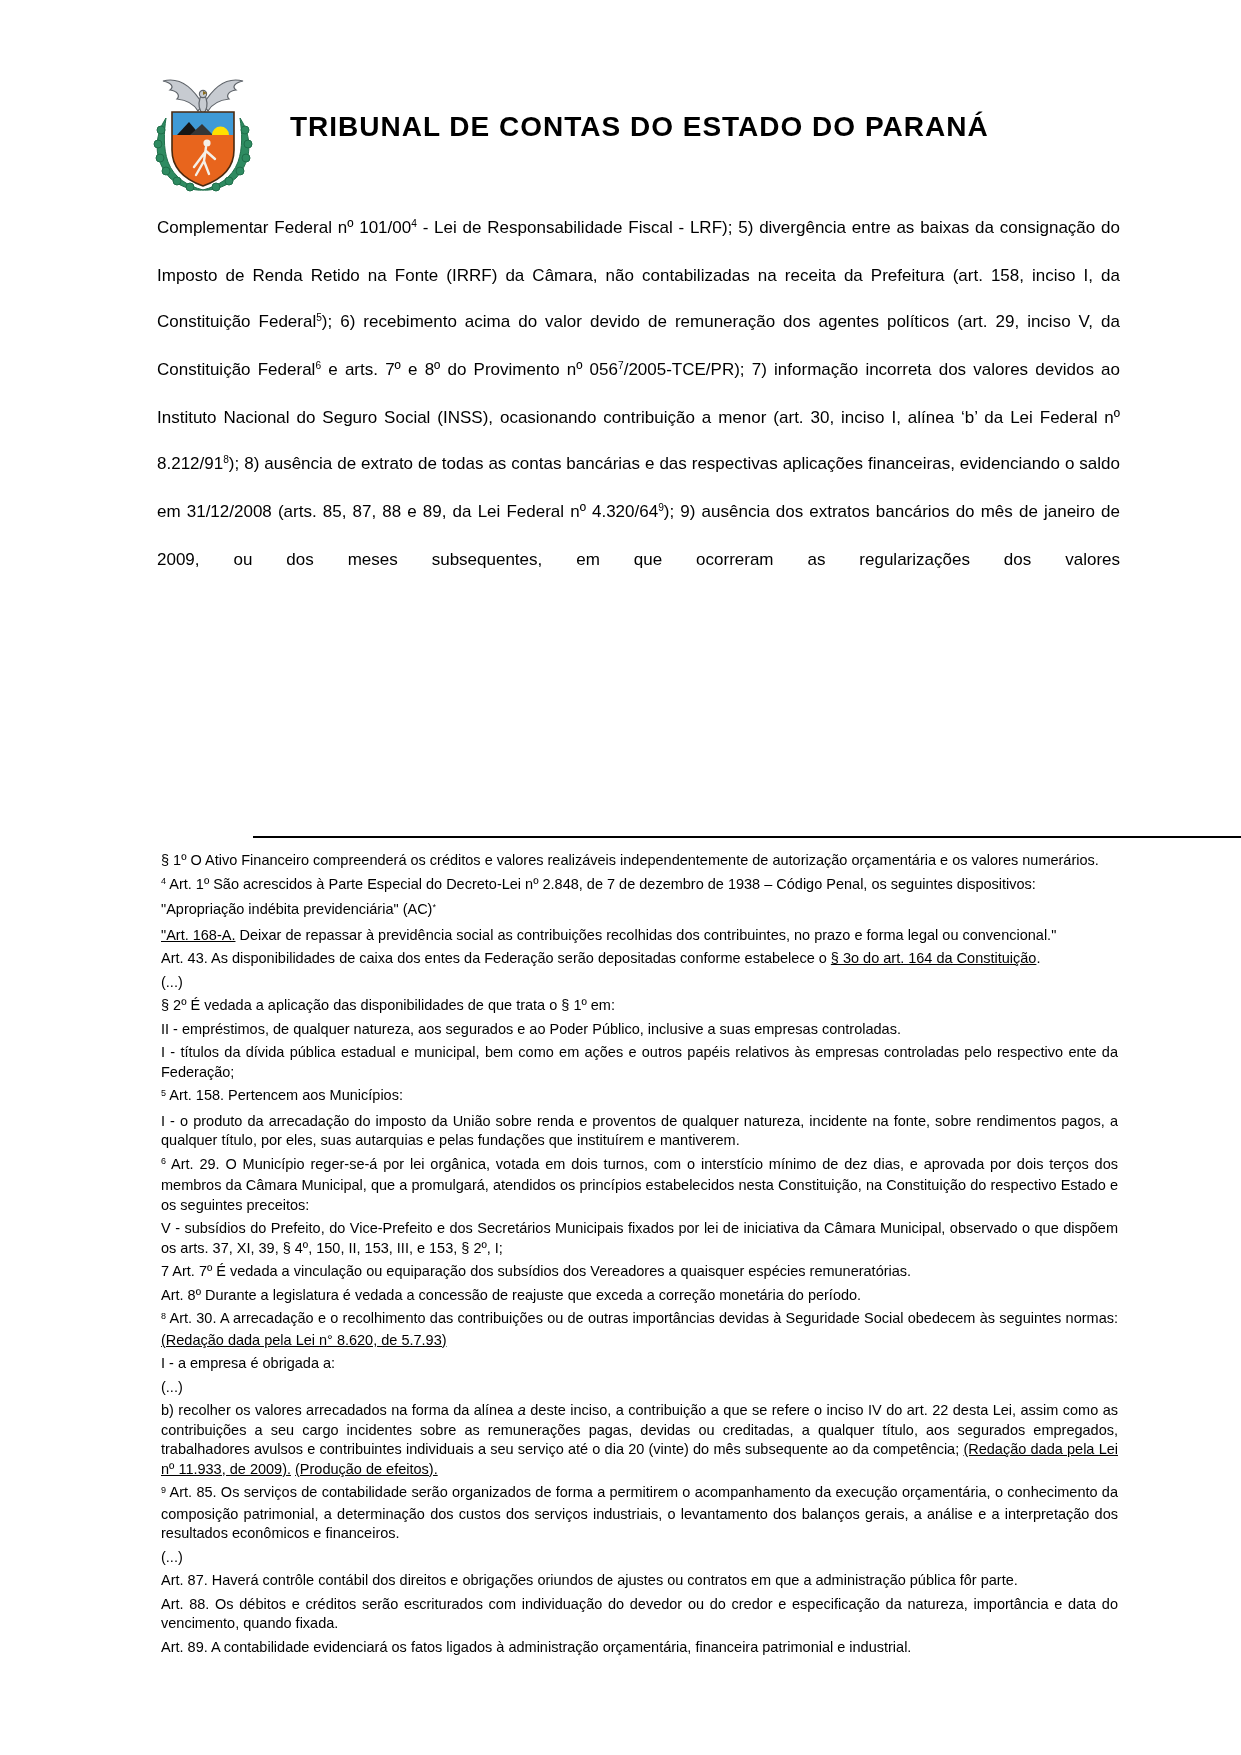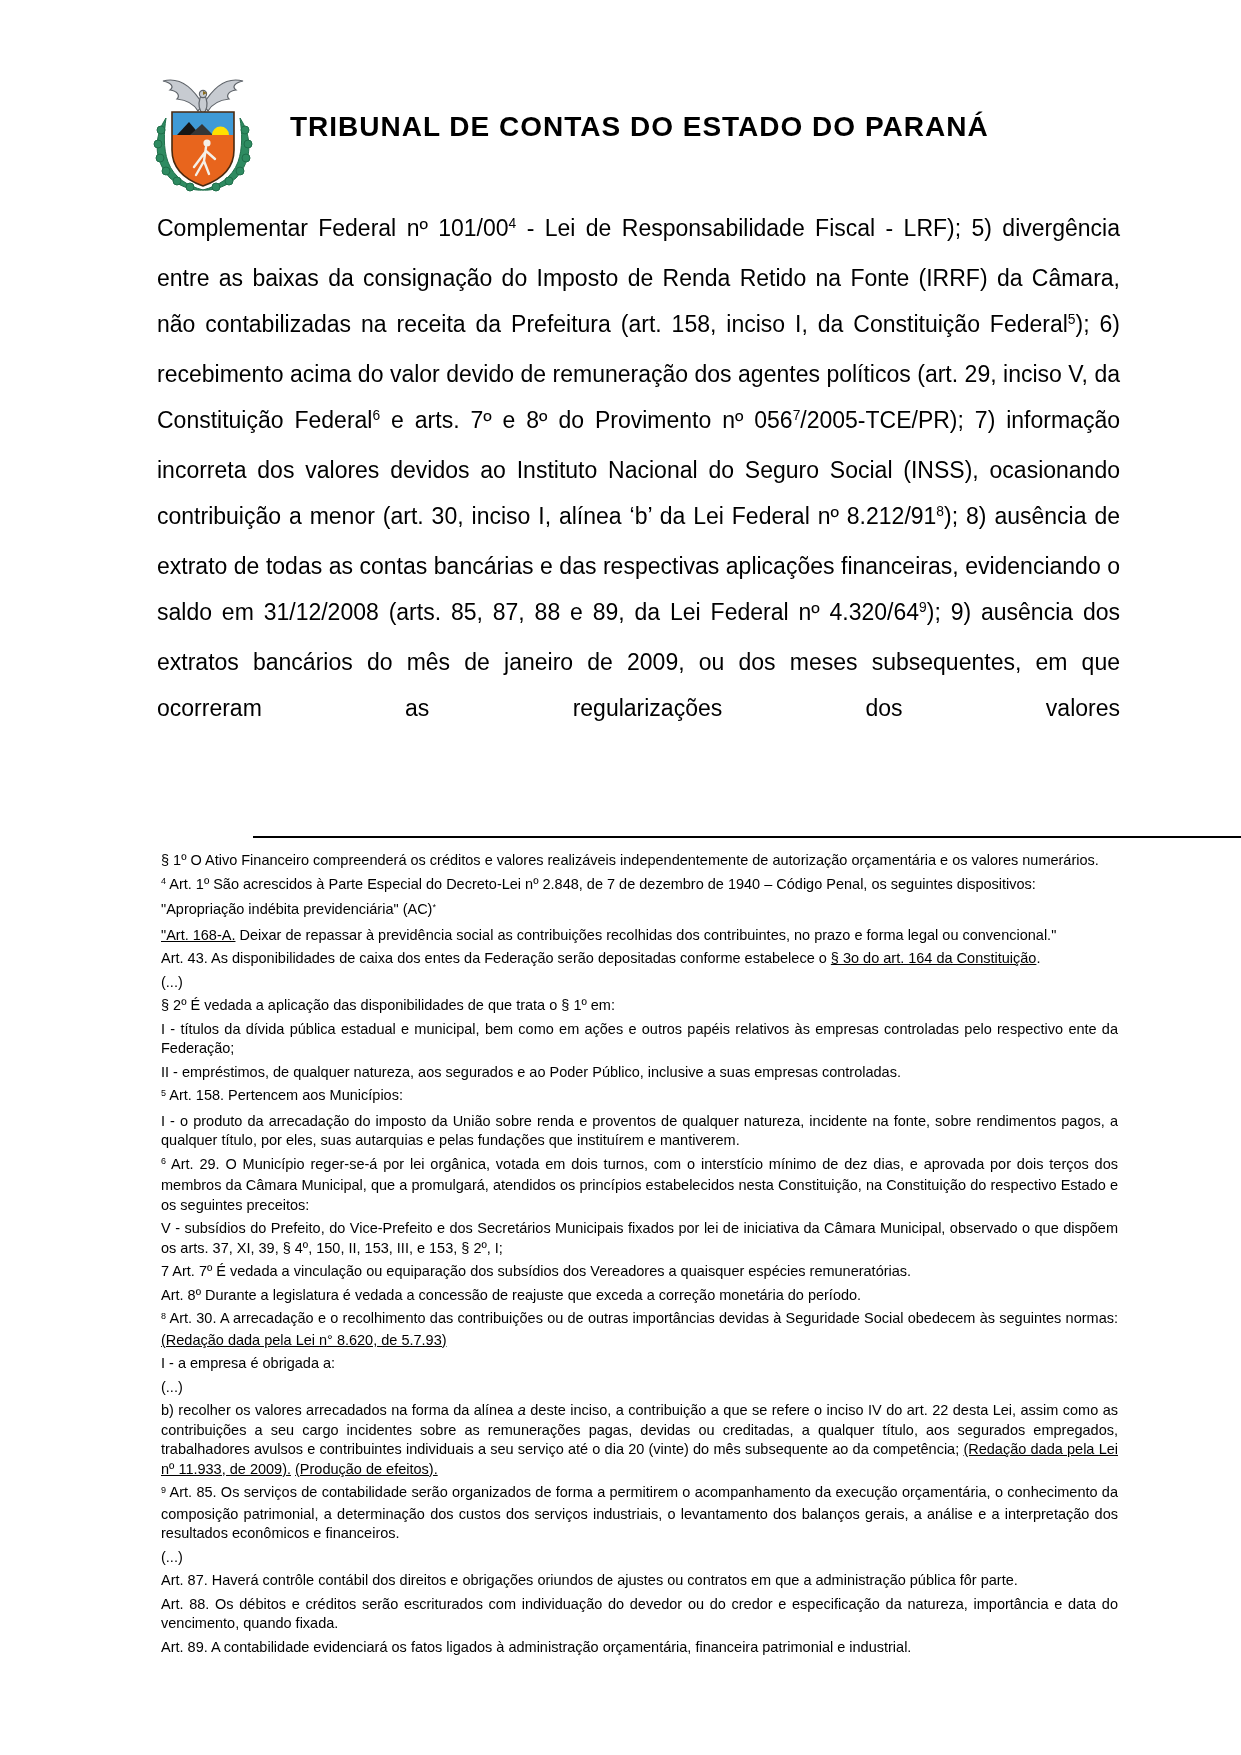--- a/index.html
+++ b/index.html
@@ -14,21 +14,21 @@
   
   .logo{position:absolute;left:150px;top:74px;width:106px;height:120px;}
   .title{
     position:absolute;left:290px;top:110px;width:830px;
     font-size:28px;font-weight:bold;letter-spacing:1px;line-height:34px;
     white-space:nowrap;
   }
   
   .main-par{
     position:absolute;left:157px;top:205px;width:963px;
-    font-size:23px;line-height:46px;
+    font-size:17px;line-height:46px;
     text-align:justify;text-align-last:justify;
   }
   .main-par .sup{font-size:60%;position:relative;top:-0.55em;}
   
   .fn-sep{position:absolute;left:253px;top:836px;width:988px;height:2px;background:#000;}
   .fn{
     position:absolute;left:157px;top:847px;width:965px;
     font-size:14.5px;line-height:19.5px;text-align:justify;
   }
   .fn p{margin:4px;padding:0;}
@@ -87,28 +87,28 @@
   </div>
 
   <div class="title">TRIBUNAL DE CONTAS DO ESTADO DO PARANÁ</div>
 
   <div class="main-par"><span>Complementar Federal nº 101/00</span><span class="sup">4</span><span> - Lei de Responsabilidade Fiscal - LRF); 5) divergência entre as baixas da consignação do Imposto de Renda Retido na Fonte (IRRF) da Câmara, não contabilizadas na receita da Prefeitura (art. 158, inciso I, da Constituição Federal</span><span class="sup">5</span><span>); 6) recebimento acima do valor devido de remuneração dos agentes políticos (art. 29, inciso V, da Constituição Federal</span><span class="sup">6</span><span> e arts. 7º e 8º do Provimento nº 056</span><span class="sup">7</span><span>/2005-TCE/PR); 7) informação incorreta dos valores devidos ao Instituto Nacional do Seguro Social (INSS), ocasionando contribuição a menor (art. 30, inciso I, alínea ‘b’ da Lei Federal nº 8.212/91</span><span class="sup">8</span><span>); 8) ausência de extrato de todas as contas bancárias e das respectivas aplicações financeiras, evidenciando o saldo em 31/12/2008 (arts. 85, 87, 88 e 89, da Lei Federal nº 4.320/64</span><span class="sup">9</span><span>); 9) ausência dos extratos bancários do mês de janeiro de 2009, ou dos meses subsequentes, em que ocorreram as regularizações dos valores</span></div>
 
   <div class="fn-sep"></div>
 
   <div class="fn">
     <p><span>§ 1º O Ativo Financeiro compreenderá os créditos e valores realizáveis independentemente de autorização orçamentária e os valores numerários.</span></p>
-    <p><span class="sup">4</span><span> Art. 1º São acrescidos à Parte Especial do Decreto-Lei nº 2.848, de 7 de dezembro de 1940 – Código Penal, os seguintes dispositivos:</span></p>
+    <p><span class="sup">4</span><span> Art. 1º São acrescidos à Parte Especial do Decreto-Lei nº 2.848, de 7 de dezembro de 1938 – Código Penal, os seguintes dispositivos:</span></p>
     <p><span>"Apropriação indébita previdenciária" (AC)</span><span class="sup">*</span></p>
     <p><span class="u">"Art. 168-A.</span><span> Deixar de repassar à previdência social as contribuições recolhidas dos contribuintes, no prazo e forma legal ou convencional."</span></p>
     <p><span>Art. 43. As disponibilidades de caixa dos entes da Federação serão depositadas conforme estabelece o </span><span class="u">§ 3o do art. 164 da Constituição</span><span>.</span></p>
     <p><span>(...)</span></p>
     <p><span>§ 2º É vedada a aplicação das disponibilidades de que trata o § 1º em:</span></p>
+    <p><span>II - empréstimos, de qualquer natureza, aos segurados e ao Poder Público, inclusive a suas empresas controladas.</span></p>
     <p><span>I - títulos da dívida pública estadual e municipal, bem como em ações e outros papéis relativos às empresas controladas pelo respectivo ente da Federação;</span></p>
-    <p><span>II - empréstimos, de qualquer natureza, aos segurados e ao Poder Público, inclusive a suas empresas controladas.</span></p>
     <p><span class="sup">5</span><span> Art. 158. Pertencem aos Municípios:</span></p>
     <p><span>I - o produto da arrecadação do imposto da União sobre renda e proventos de qualquer natureza, incidente na fonte, sobre rendimentos pagos, a qualquer título, por eles, suas autarquias e pelas fundações que instituírem e mantiverem.</span></p>
     <p><span class="sup">6</span><span> Art. 29. O Município reger-se-á por lei orgânica, votada em dois turnos, com o interstício mínimo de dez dias, e aprovada por dois terços dos membros da Câmara Municipal, que a promulgará, atendidos os princípios estabelecidos nesta Constituição, na Constituição do respectivo Estado e os seguintes preceitos:</span></p>
     <p><span>V - subsídios do Prefeito, do Vice-Prefeito e dos Secretários Municipais fixados por lei de iniciativa da Câmara Municipal, observado o que dispõem os arts. 37, XI, 39, § 4º, 150, II, 153, III, e 153, § 2º, I;</span></p>
     <p><span>7 Art. 7º É vedada a vinculação ou equiparação dos subsídios dos Vereadores a quaisquer espécies remuneratórias.</span></p>
     <p><span>Art. 8º Durante a legislatura é vedada a concessão de reajuste que exceda a correção monetária do período.</span></p>
     <p><span class="sup">8</span><span> Art. 30. A arrecadação e o recolhimento das contribuições ou de outras importâncias devidas à Seguridade Social obedecem às seguintes normas: </span><span class="u">(Redação dada pela Lei n° 8.620, de 5.7.93)</span></p>
     <p><span>I - a empresa é obrigada a:</span></p>
     <p><span>(...)</span></p>
     <p><span>b) recolher os valores arrecadados na forma da alínea </span><span class="i">a</span><span> deste inciso, a contribuição a que se refere o inciso IV do art. 22 desta Lei, assim como as contribuições a seu cargo incidentes sobre as remunerações pagas, devidas ou creditadas, a qualquer título, aos segurados empregados, trabalhadores avulsos e contribuintes individuais a seu serviço até o dia 20 (vinte) do mês subsequente ao da competência; </span><span class="u">(Redação dada pela Lei nº 11.933, de 2009).</span><span> </span><span class="u">(Produção de efeitos).</span></p>

